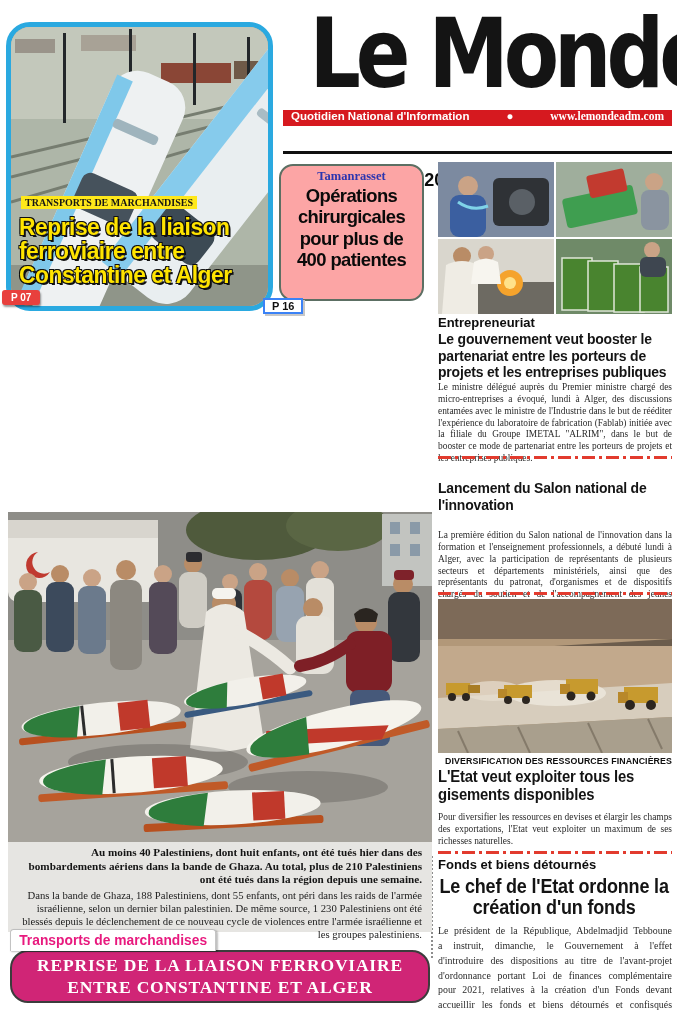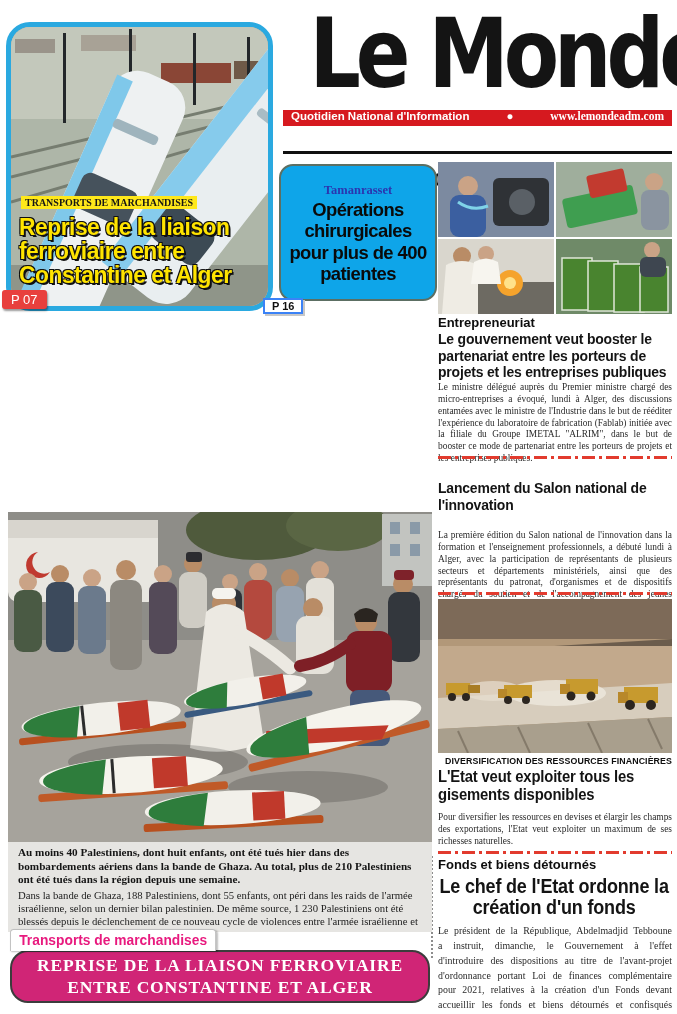--- a/index.html
+++ b/index.html
@@ -24,28 +24,28 @@
   
   #train-box{position:absolute;left:6px;top:22px;width:267px;height:289px;
     border:5px solid #2aa9e0;border-radius:24px;overflow:hidden;background:#aeb6a8;}
   #train-kicker{position:absolute;left:10px;top:169px;background:#ffe81a;color:#151515;
     font-family:"Liberation Serif",serif;font-weight:bold;font-size:10px;padding:1px 4px;z-index:3;}
   #train-headline{position:absolute;left:8px;top:188px;width:244px;z-index:3;
     color:#ffe400;font-weight:bold;font-size:24px;line-height:0.99;letter-spacing:-0.5px;
     transform:scaleX(0.95);transform-origin:0 0;
     text-shadow:2px 2px 0 #101010,-1px 1px 0 #101010,1px -1px 0 #101010,-1px -1px 0 #101010;}
   .page-badge-red{position:absolute;left:2px;top:290px;background:#e8403d;color:#fff;
-    font-weight:normal;font-size:13px;padding:2px 9px;border-radius:3px;z-index:6;
+    font-weight:bold;font-size:10px;padding:2px 9px;border-radius:3px;z-index:6;
     box-shadow:1px 2px 2px rgba(0,0,0,.4);}
   .page-badge-white{position:absolute;left:263px;top:298px;background:#fff;border:2px solid #3b82f6;
     color:#101010;font-weight:bold;font-size:11px;padding:0 7px;z-index:6;box-shadow:2px 2px 0 #c7c7c7;}
 
   
-  #tam-card{position:absolute;left:279px;top:164px;width:158px;height:137px;background:#0ea5e9;
-    border:2.5px solid #5c6f63;border-radius:14px;text-align:center;padding-top:17px;}
+  #tam-card{position:absolute;left:279px;top:164px;width:145px;height:137px;background:#fca5a5;
+    border:2.5px solid #5c6f63;border-radius:14px;text-align:center;padding-top:3px;}
   #tam-kicker{color:#2b35af;font-family:"Liberation Serif",serif;font-weight:bold;font-size:12.5px;}
   #tam-headline{margin-top:1px;color:#0a0a0a;font-weight:bold;font-size:19px;line-height:1.12;
     letter-spacing:-0.6px;transform:scaleX(0.97);transform-origin:center top;}
 
   
   #collage{position:absolute;left:438px;top:162px;width:234px;height:152px;}
   .rc{position:absolute;left:438px;width:234px;}
   .rc-section{font-weight:bold;font-size:13px;color:#0d0d0d;}
   .rc-kicker{font-weight:bold;font-size:8.8px;color:#0d0d0d;letter-spacing:0.1px;white-space:nowrap;}
   .rc-h{font-weight:bold;color:#141414;width:260px;transform:scaleX(0.9);transform-origin:0 0;
@@ -65,21 +65,21 @@
     background:#e6e5e2;text-align:center;}
   #main-kicker{padding-top:5px;color:#1fa7dd;font-weight:bold;font-size:14.5px;letter-spacing:0.5px;}
   .main-hl{color:#dc604c;font-weight:bold;font-size:47px;line-height:1.0;letter-spacing:-1px;
     transform:scaleX(0.86);transform-origin:center;white-space:nowrap;}
   #ghaza-banner{display:inline-block;margin-top:7px;background:#0b0b0b;color:#f3e23b;
     font-weight:bold;font-size:29px;line-height:1.1;padding:3px 14px 5px;transform:scaleX(0.88);}
   #main-photo{position:absolute;left:8px;top:512px;width:424px;height:410px;overflow:hidden;}
   #lire-badge{position:absolute;right:4px;bottom:12px;background:#000;color:#fff;
     font-weight:bold;font-size:17px;padding:3px 10px;transform:scaleX(0.92);letter-spacing:0.5px;}
   #main-text{position:absolute;left:8px;top:842px;width:424px;height:90px;background:#e6e5e2;
-    padding:4px 10px;text-align:left;font-family:"Liberation Serif",serif;color:#151515;}
+    padding:4px 10px;text-align:right;font-family:"Liberation Serif",serif;color:#151515;}
   #main-lead{font-weight:bold;font-size:11.2px;line-height:1.22;}
   #main-body{margin-top:2px;font-size:10.7px;line-height:1.22;color:#222;}
 
   
   #bottom-tab{position:absolute;left:10px;top:929px;z-index:4;background:#fff;
     border:1.5px solid #bfbfbf;border-bottom:none;border-radius:4px 4px 0 0;
     color:#e8197e;font-weight:bold;font-size:15px;padding:1px 9px 3px;
     transform:scaleX(0.92);transform-origin:0 0;white-space:nowrap;box-shadow:2px 1px 2px rgba(0,0,0,.25);}
   #bottom-banner{position:absolute;left:10px;top:950px;width:420px;height:53px;background:#d02576;
     border:2px solid #3c3c3c;border-radius:18px;display:flex;align-items:center;justify-content:center;

